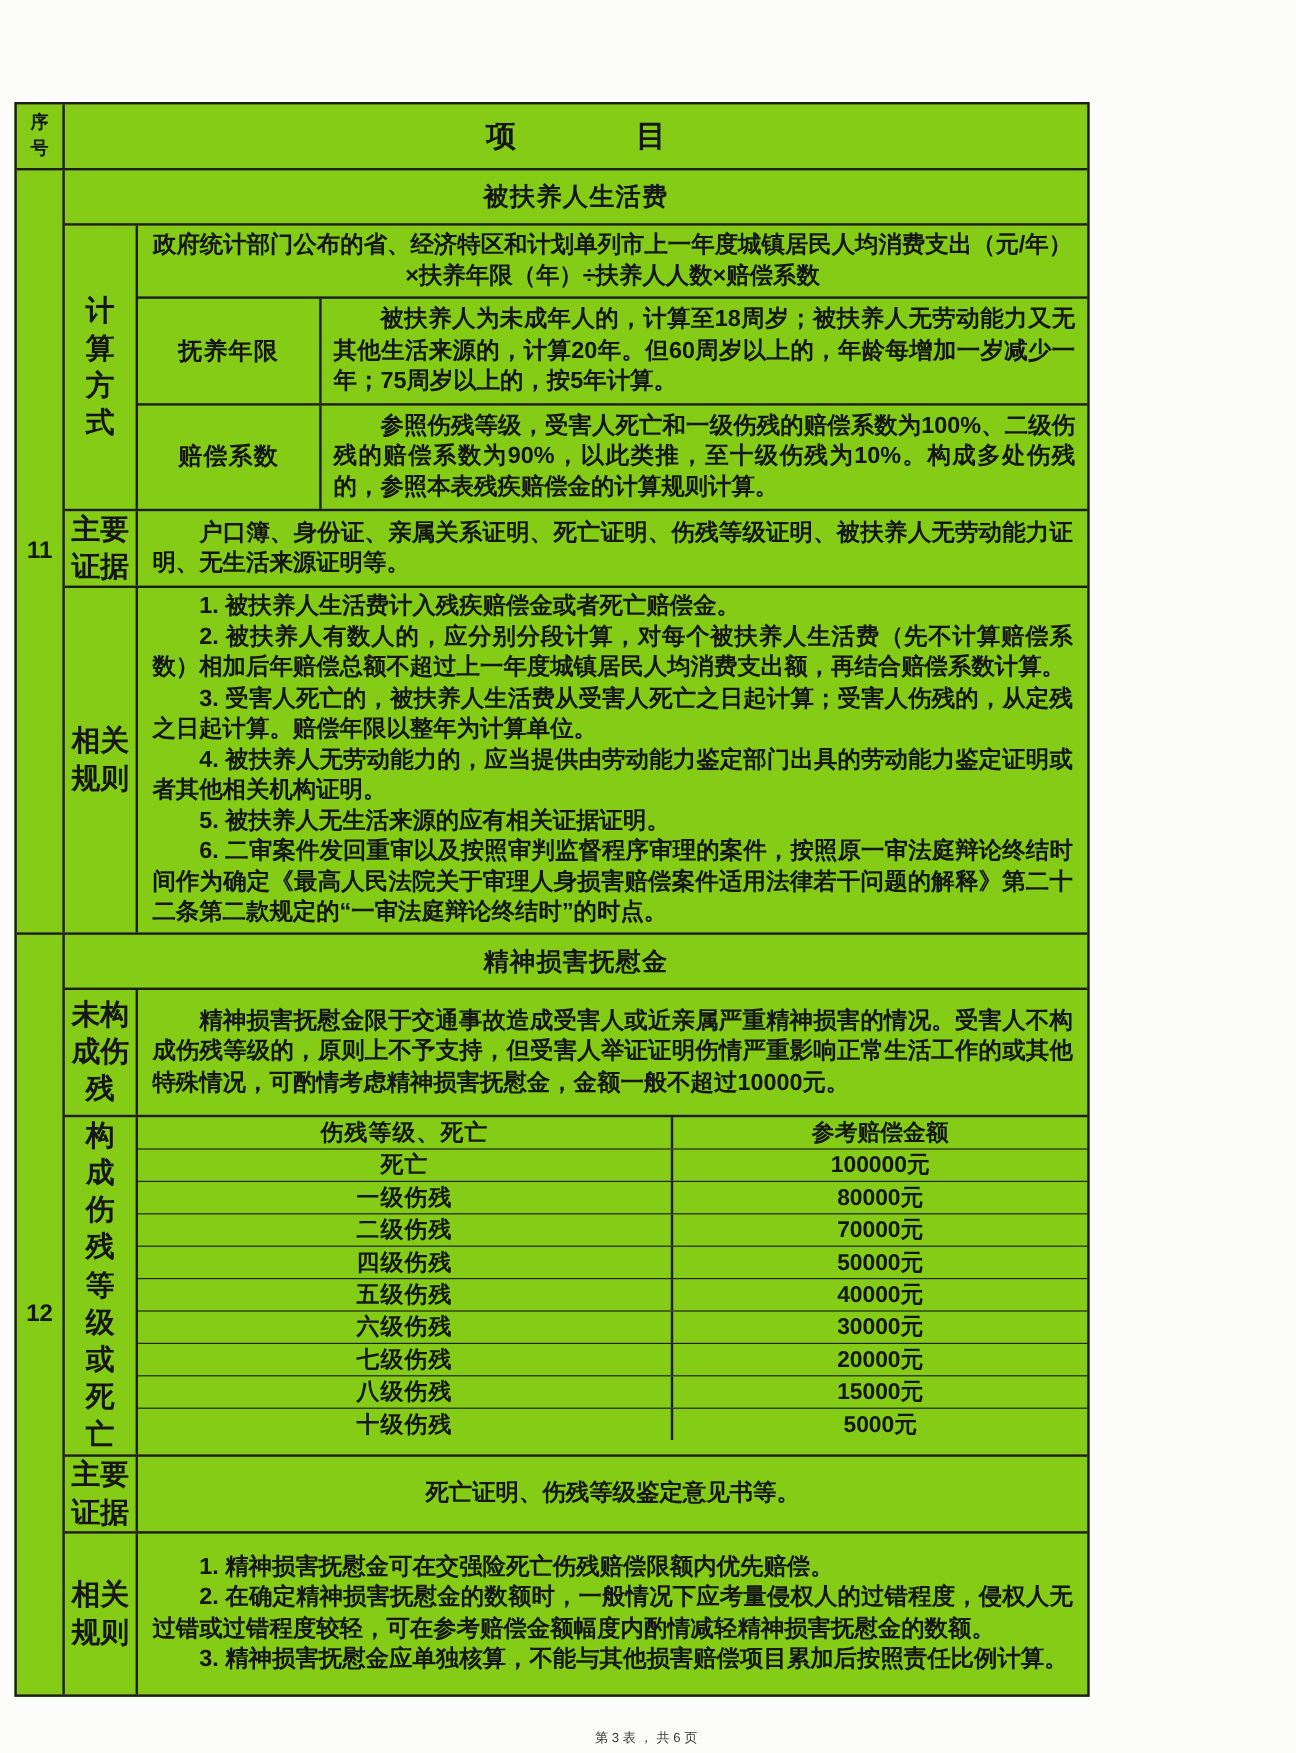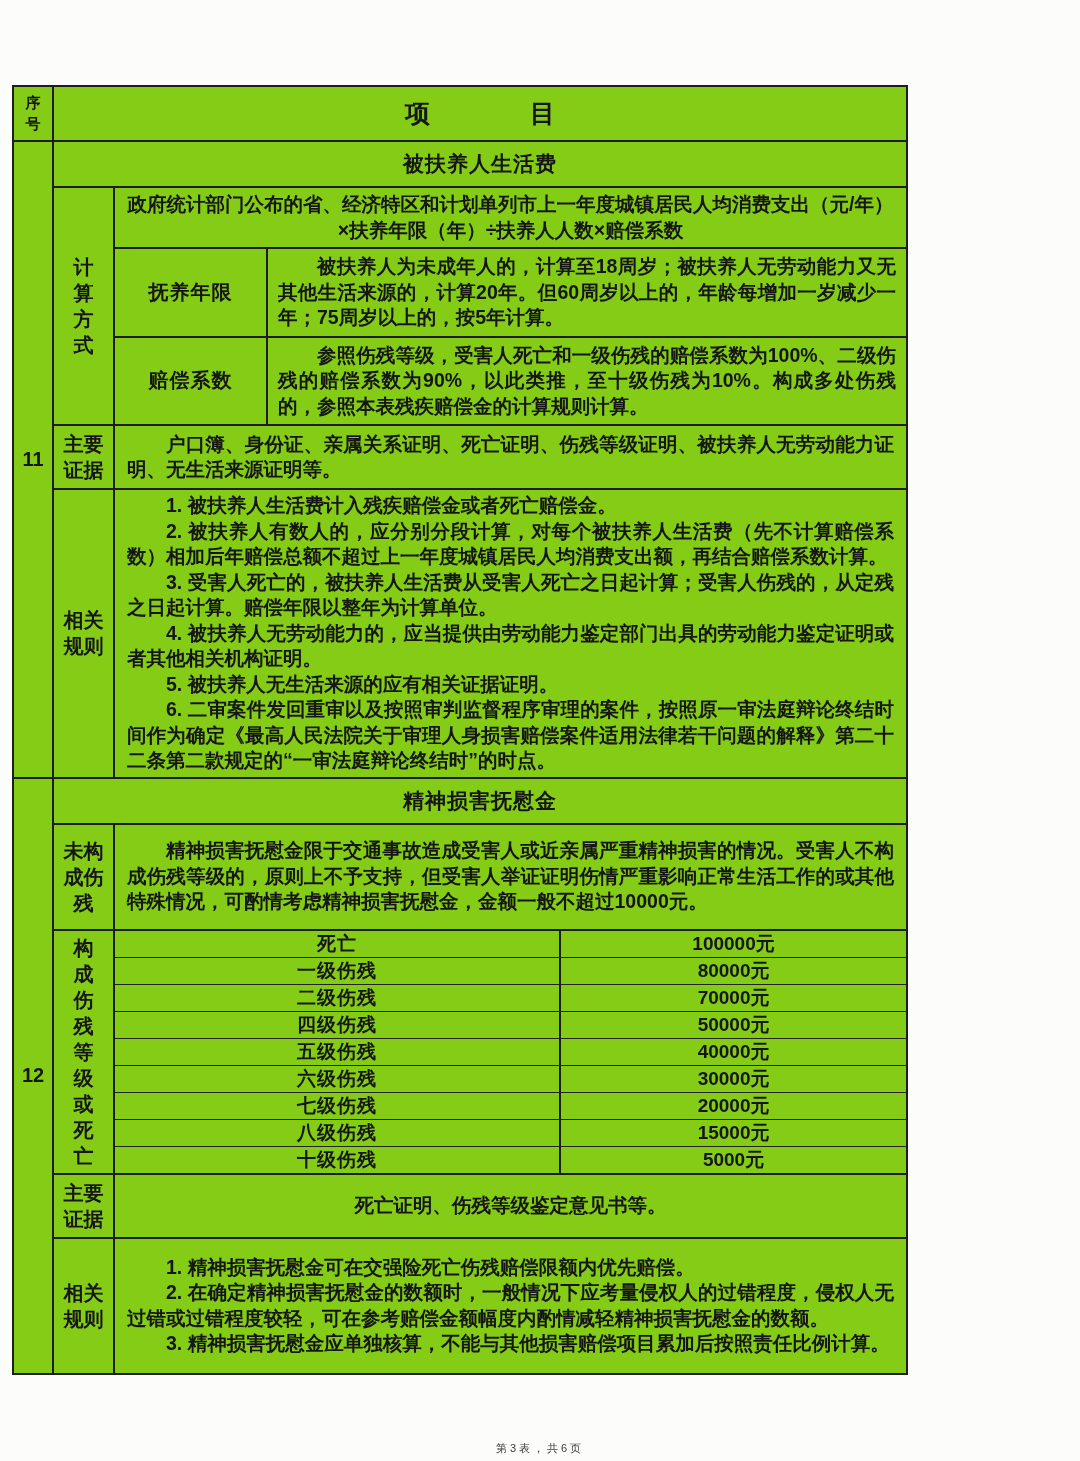--- a/index.html
+++ b/index.html
@@ -48,21 +48,21 @@
 
   .title-row {
     min-height: 44px; align-items: center; justify-content: center;
     font-size: 21px; letter-spacing: 1px;
   }
 
   .label-col {
     flex: 0 0 61px; width: 61px;
     border-right: 2px solid #1d1d1d;
     display: flex; align-items: center; justify-content: center;
-    font-size: 20px; text-align: center; line-height: 1.3;
+    font-size: 24px; text-align: center; line-height: 1.3;
   }
   .label-col span { display: block; word-break: break-all; }
   .v1 { width: 1.15em; }   
   .v2 { width: 2.35em; }   
 
   .calc-content { flex: 1; display: flex; flex-direction: column; }
 
   .r-formula { min-height: 56px; align-items: center; justify-content: center; padding: 4px 8px; }
   .r-formula p { text-align: center; text-indent: 0; }
 
@@ -209,20 +209,24 @@
             <p class="body">精神损害抚慰金限于交通事故造成受害人或近亲属严重精神损害的情况。受害人不构成伤残等级的，原则上不予支持，但受害人举证证明伤情严重影响正常生活工作的或其他特殊情况，可酌情考虑精神损害抚慰金，金额一般不超过10000元。</p>
           </div>
         </div>
 
         <div class="trow">
           <div class="label-col">
             <span class="v1">构成伤残等级或死亡</span>
           </div>
           <div class="inner-table">
             <div class="itrow">
+              <div class="it-grade">伤残等级、死亡</div>
+              <div class="it-amount">参考赔偿金额</div>
+            </div>
+            <div class="itrow">
               <div class="it-grade">死亡</div>
               <div class="it-amount">100000元</div>
             </div>
             <div class="itrow">
               <div class="it-grade">一级伤残</div>
               <div class="it-amount">80000元</div>
             </div>
             <div class="itrow">
               <div class="it-grade">二级伤残</div>
               <div class="it-amount">70000元</div>

